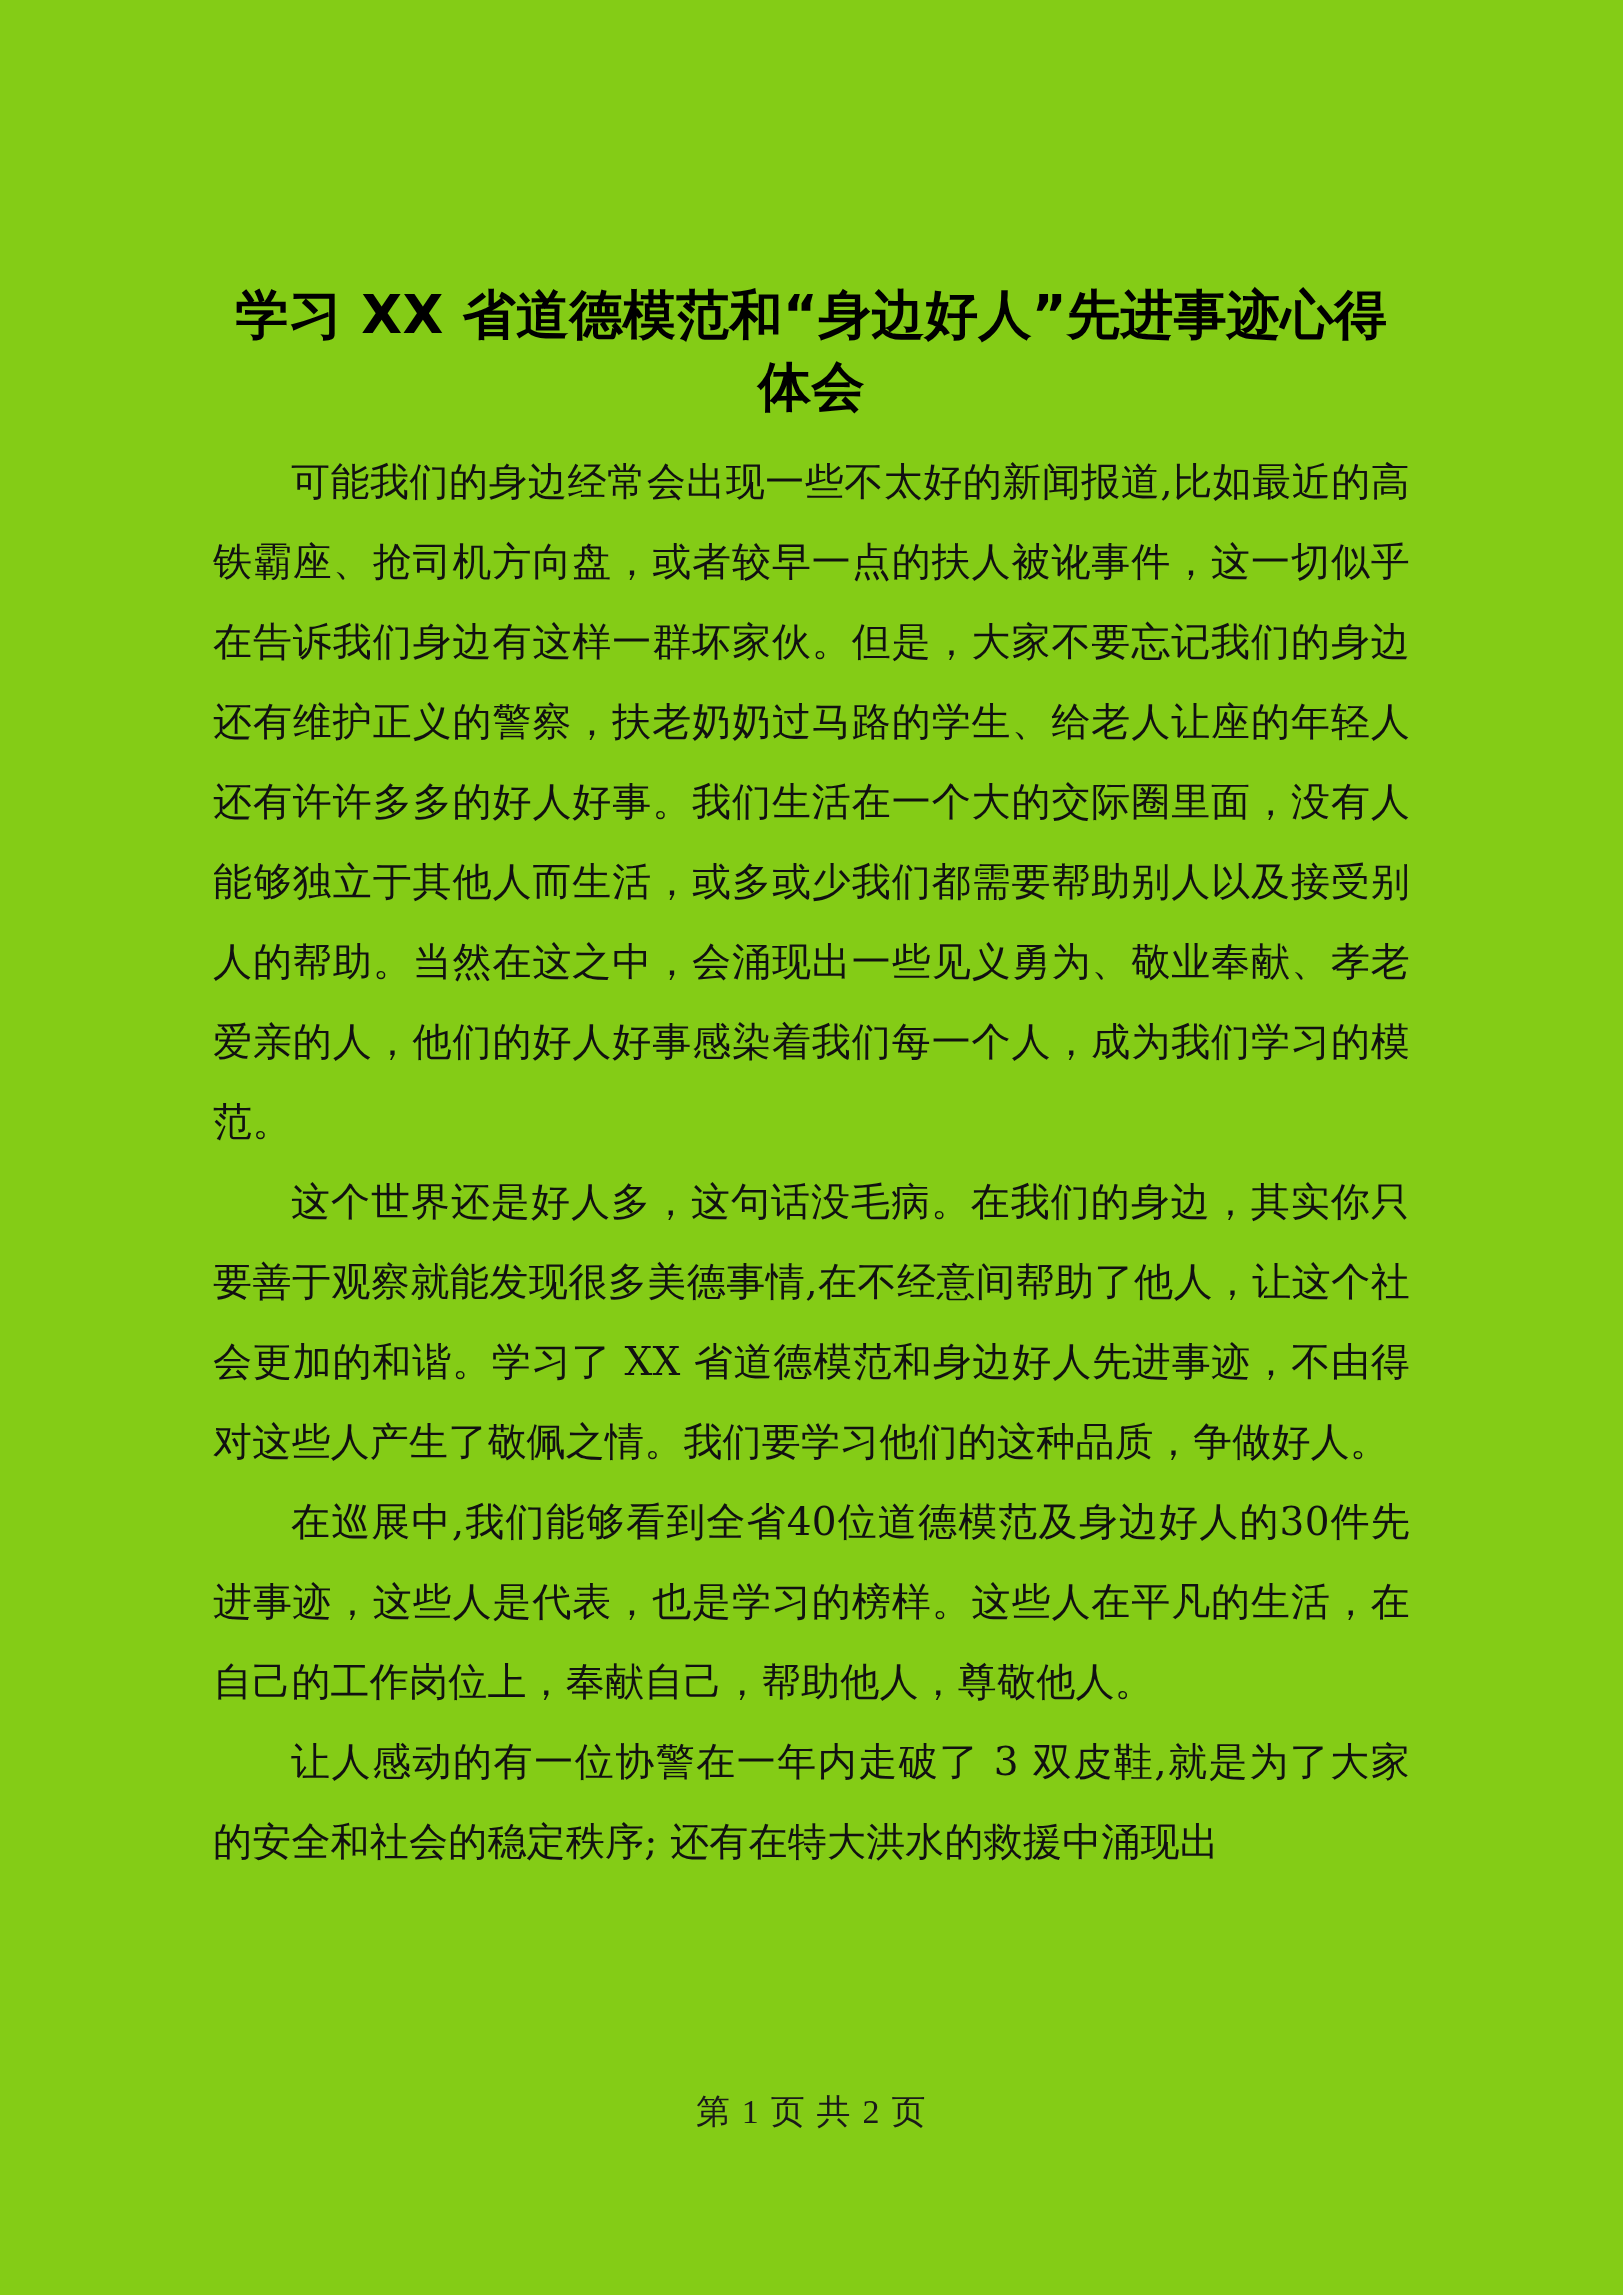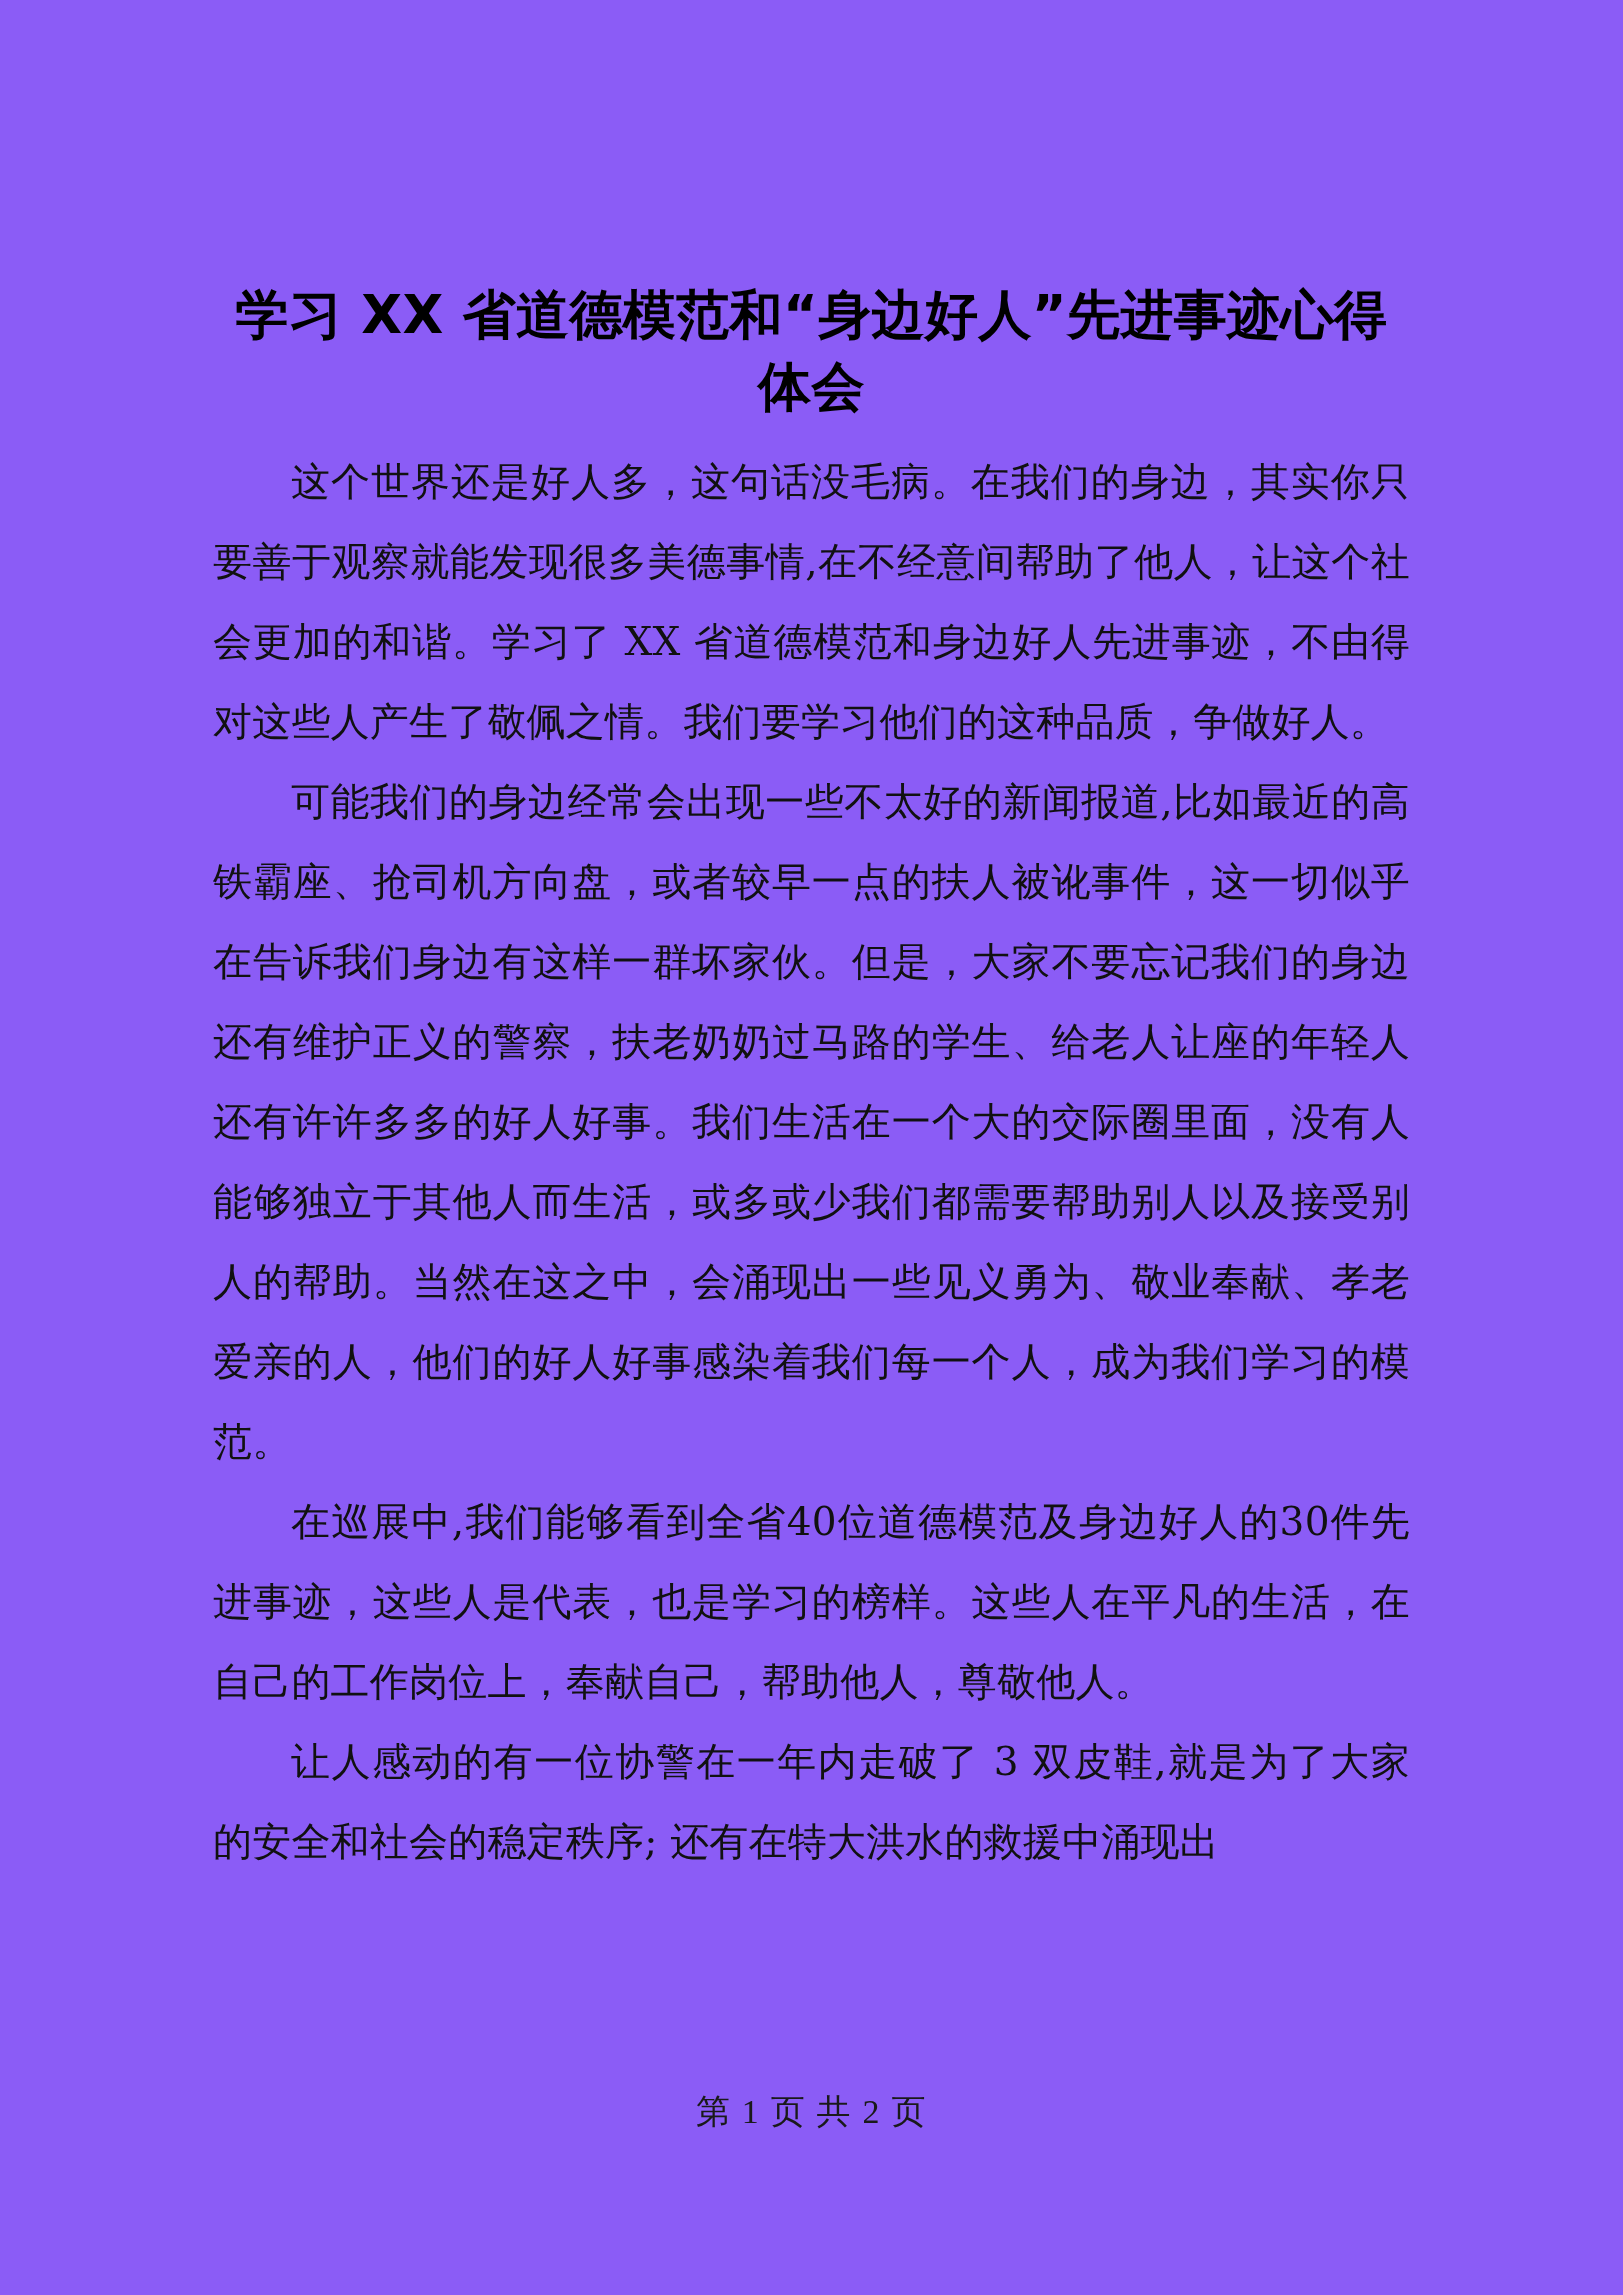--- a/index.html
+++ b/index.html
@@ -13,21 +13,21 @@
     height: 2295px;
     font-family: "DejaVu Serif", "Liberation Serif", serif;
     color: #111111;
     -webkit-font-smoothing: antialiased;
   }
 
   .page {
     position: relative;
     width: 1623px;
     height: 2295px;
-    background: #8b5cf6;
+    background: #84cc16;
     box-sizing: border-box;
     overflow: hidden;
   }
 
   .page-body {
     position: absolute;
     left: 213px;
     top: 279px;
     width: 1197px;
   }
@@ -76,23 +76,23 @@
 </style>
 </head>
 <body>
 
 <div class="page">
 
   <div class="page-body">
 
     <h1 class="doc-title">学习 XX 省道德模范和“身边好人”先进事迹心得体会</h1>
 
+    <p class="doc-paragraph">可能我们的身边经常会出现一些不太好的新闻报道,比如最近的高铁霸座、抢司机方向盘，或者较早一点的扶人被讹事件，这一切似乎在告诉我们身边有这样一群坏家伙。但是，大家不要忘记我们的身边还有维护正义的警察，扶老奶奶过马路的学生、给老人让座的年轻人还有许许多多的好人好事。我们生活在一个大的交际圈里面，没有人能够独立于其他人而生活，或多或少我们都需要帮助别人以及接受别人的帮助。当然在这之中，会涌现出一些见义勇为、敬业奉献、孝老爱亲的人，他们的好人好事感染着我们每一个人，成为我们学习的模范。</p>
+
     <p class="doc-paragraph">这个世界还是好人多，这句话没毛病。在我们的身边，其实你只要善于观察就能发现很多美德事情,在不经意间帮助了他人，让这个社会更加的和谐。学习了 XX 省道德模范和身边好人先进事迹，不由得对这些人产生了敬佩之情。我们要学习他们的这种品质，争做好人。</p>
-
-    <p class="doc-paragraph">可能我们的身边经常会出现一些不太好的新闻报道,比如最近的高铁霸座、抢司机方向盘，或者较早一点的扶人被讹事件，这一切似乎在告诉我们身边有这样一群坏家伙。但是，大家不要忘记我们的身边还有维护正义的警察，扶老奶奶过马路的学生、给老人让座的年轻人还有许许多多的好人好事。我们生活在一个大的交际圈里面，没有人能够独立于其他人而生活，或多或少我们都需要帮助别人以及接受别人的帮助。当然在这之中，会涌现出一些见义勇为、敬业奉献、孝老爱亲的人，他们的好人好事感染着我们每一个人，成为我们学习的模范。</p>
 
     <p class="doc-paragraph">在巡展中,我们能够看到全省40位道德模范及身边好人的30件先进事迹，这些人是代表，也是学习的榜样。这些人在平凡的生活，在自己的工作岗位上，奉献自己，帮助他人，尊敬他人。</p>
 
     <p class="doc-paragraph">让人感动的有一位协警在一年内走破了 3 双皮鞋,就是为了大家的安全和社会的稳定秩序; 还有在特大洪水的救援中涌现出</p>
 
   </div>
 
   <div class="page-footer">
     <span>第 1 页  共 2 页</span>
   </div>

